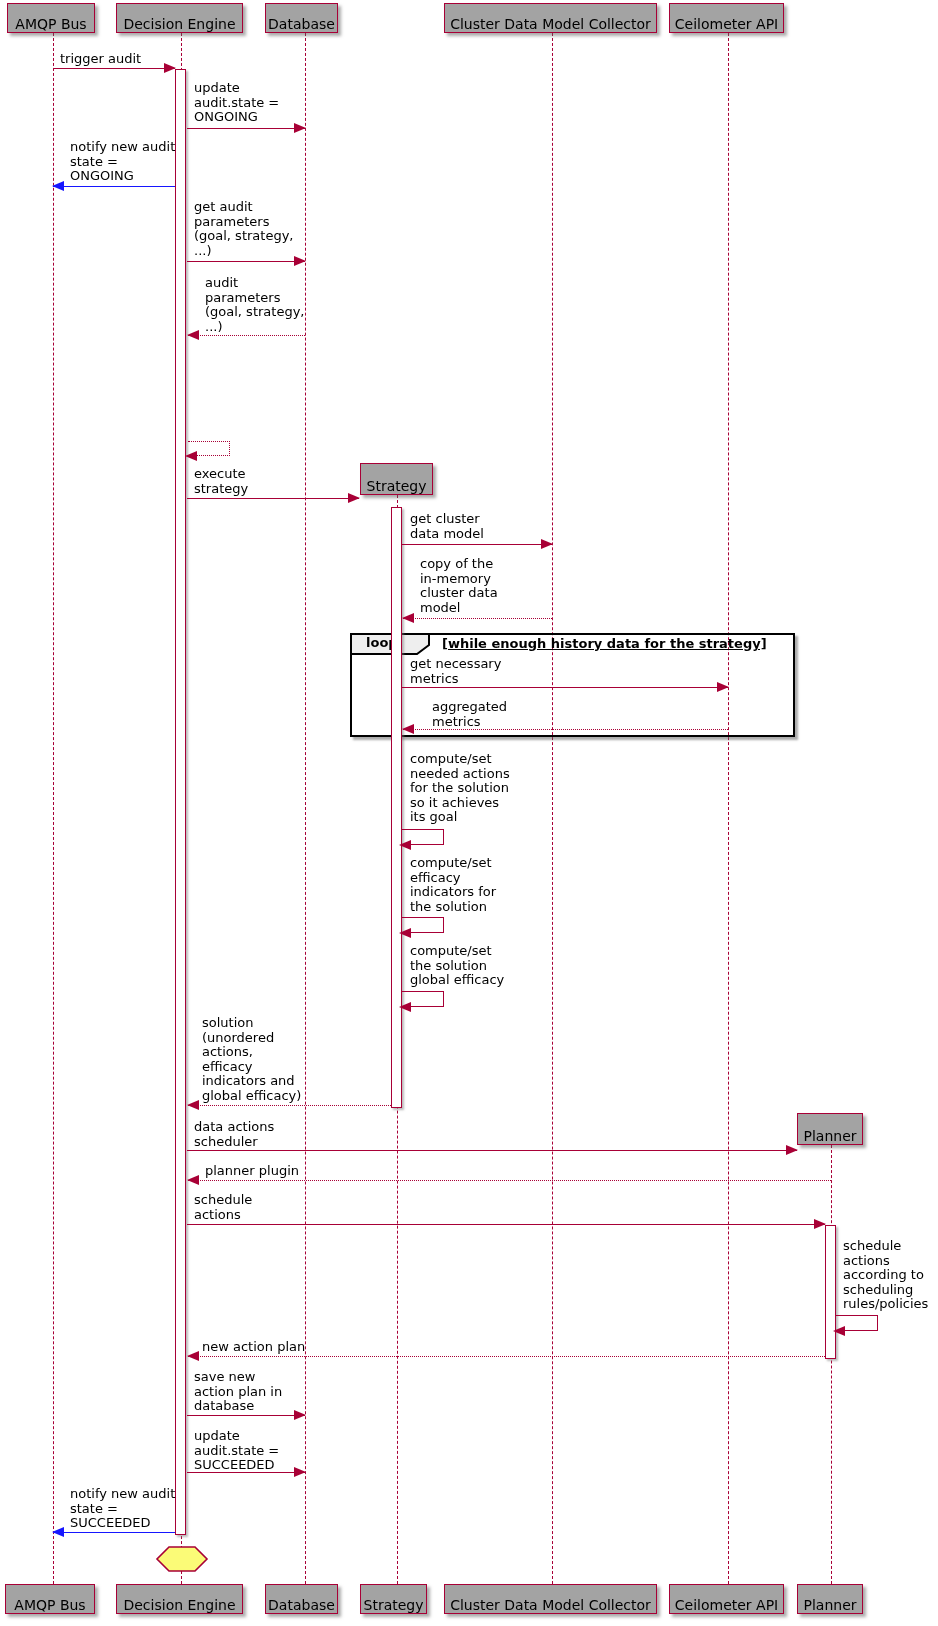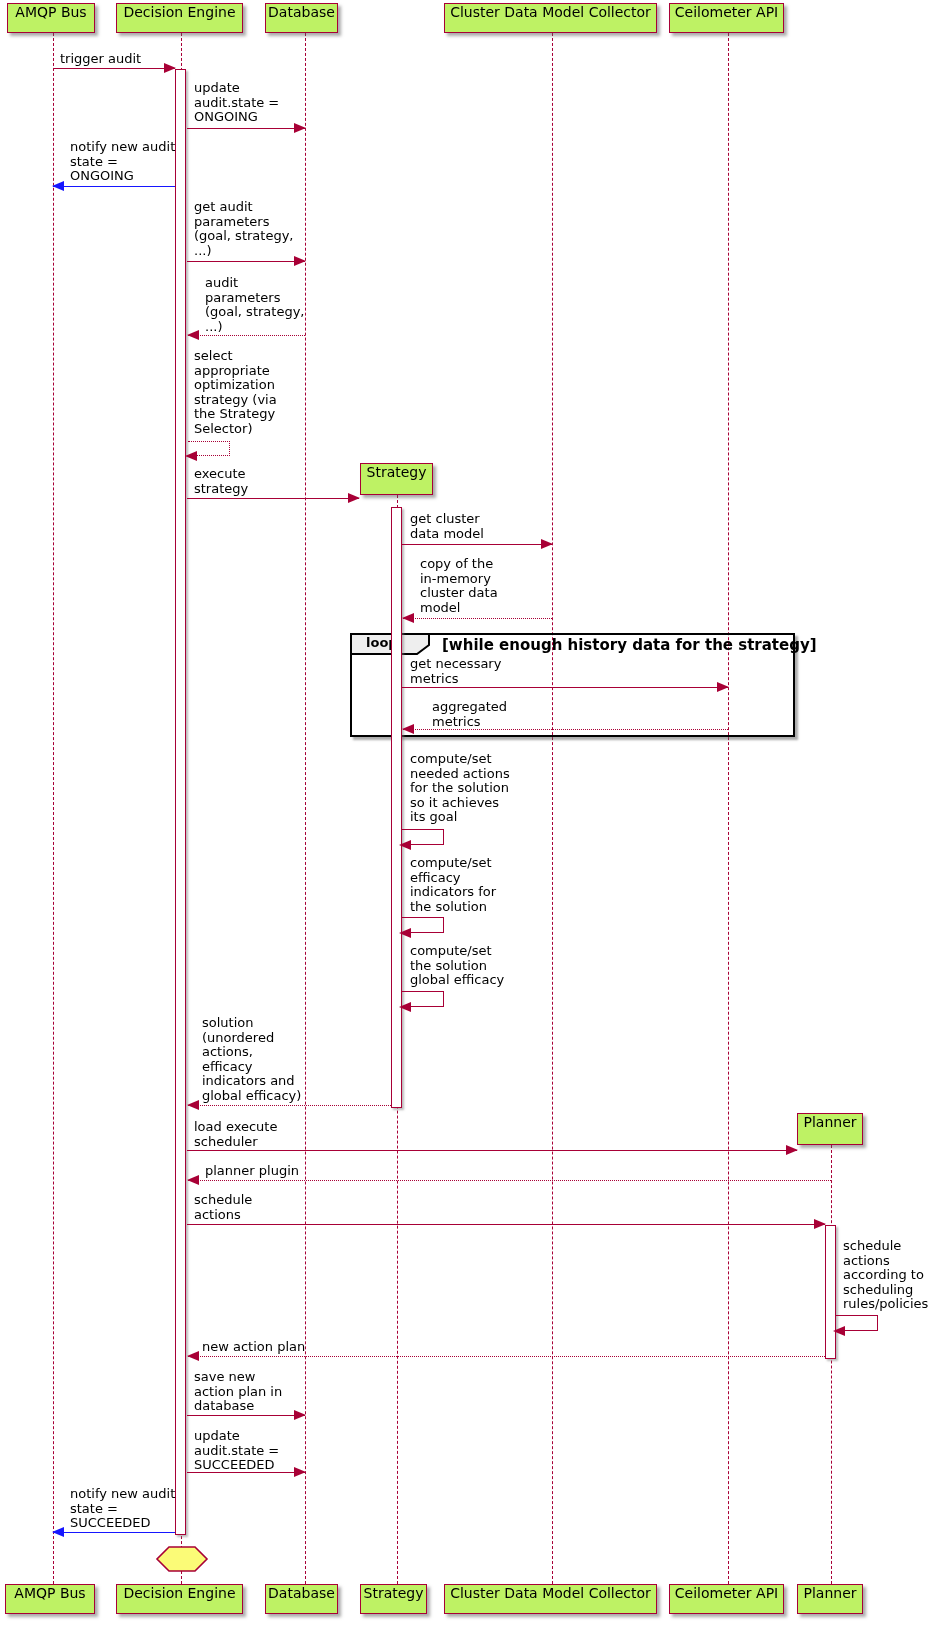--- a/index.html
+++ b/index.html
@@ -1,37 +1,37 @@
 <!DOCTYPE html>
 <html><head>
 <meta charset="utf-8">
 <style>
   html,body{margin:0;padding:0;background:#ffffff;}
   #canvas{position:relative;width:938px;height:1626px;background:#ffffff;overflow:hidden;
           font-family:"DejaVu Sans","Liberation Sans",sans-serif;color:#000;}
-  .pbox{position:absolute;background:#bef264;border:1.8px solid #A80036;
-        box-shadow:3px 3px 3px rgba(90,90,90,.5);display:flex;align-items:flex-start;justify-content:center;
+  .pbox{position:absolute;background:#a3a3a3;border:1.8px solid #A80036;
+        box-shadow:3px 3px 3px rgba(90,90,90,.5);display:flex;align-items:flex-end;justify-content:center;
         font-size:14px;white-space:nowrap;box-sizing:border-box;}
   .life{position:absolute;width:0;border-left:1px dashed #A80036;}
   .bar{position:absolute;width:9px;background:#ffffff;border:1.5px solid #A80036;
        box-shadow:2px 2px 2px rgba(120,120,120,.5);box-sizing:content-box;}
   .line{position:absolute;height:0;border-top:1.5px solid #A80036;}
   .line.dotted{border-top-style:dotted;}
   .line.blue{border-top-color:#1616ff;}
   .ah{position:absolute;width:0;height:0;border-top:5px solid transparent;border-bottom:5px solid transparent;}
   .ah.r{border-left:12px solid #A80036;right:-1px;top:-6.5px;}
   .ah.l{border-right:12px solid #A80036;left:-1px;top:-6.5px;}
   .line.blue .ah.l{border-right-color:#1616ff;}
   .self{position:absolute;border:1.5px solid #A80036;border-left:none;box-sizing:border-box;}
   .self.dotted{border-style:dotted;border-left:none;}
   .self .ah.l{left:-3px;top:auto;bottom:-6px;}
   .lbl{position:absolute;font-size:13px;line-height:14.6px;white-space:pre-line;}
   .loopframe{position:absolute;border:2px solid #000;box-shadow:3px 3px 2px rgba(90,90,90,.5);box-sizing:border-box;}
   .loopword{position:absolute;font-size:13px;font-weight:bold;}
-  .loopcond{position:absolute;font-size:15px;font-weight:bold;white-space:nowrap;}
+  .loopcond{position:absolute;font-size:13px;font-weight:bold;white-space:nowrap;text-decoration:underline;}
   svg{position:absolute;overflow:visible;}
   .hexlbl{position:absolute;font-size:11px;margin-top:32px;}
 </style>
 </head>
 <body>
 
 <div id="canvas">
 
   <div class="life" style="left:53px;top:33px;height:1551px;"></div>
   <div class="life" style="left:181px;top:33px;height:1551px;"></div>
@@ -103,26 +103,20 @@
     </div>
 
   <div class="lbl" style="left:205px;top:276px;">audit
 parameters
 (goal, strategy,
 ...)</div>
   <div class="line dotted" style="left:188px;top:335px;width:117px;">
       <i class="ah l"></i>
     </div>
 
-  <div class="lbl" style="left:194px;top:349px;">select
-appropriate
-optimization
-strategy (via
-the Strategy
-Selector)</div>
   <div class="self dotted" style="left:188px;top:441px;width:42px;height:15px;">
       <i class="ah l"></i>
     </div>
 
   <div class="lbl" style="left:194px;top:467px;">execute
 strategy</div>
   <div class="line" style="left:187px;top:498px;width:172px;">
       <i class="ah r"></i>
     </div>
 
@@ -179,21 +173,21 @@
   <div class="lbl" style="left:202px;top:1016px;">solution
 (unordered
 actions,
 efficacy
 indicators and
 global efficacy)</div>
   <div class="line dotted" style="left:188px;top:1105px;width:203px;">
       <i class="ah l"></i>
     </div>
 
-  <div class="lbl" style="left:194px;top:1120px;">load execute
+  <div class="lbl" style="left:194px;top:1120px;">data actions
 scheduler</div>
   <div class="line" style="left:187px;top:1150px;width:610px;">
       <i class="ah r"></i>
     </div>
 
   <div class="lbl" style="left:205px;top:1164px;">planner plugin</div>
   <div class="line dotted" style="left:188px;top:1180px;width:643px;">
       <i class="ah l"></i>
     </div>
 

